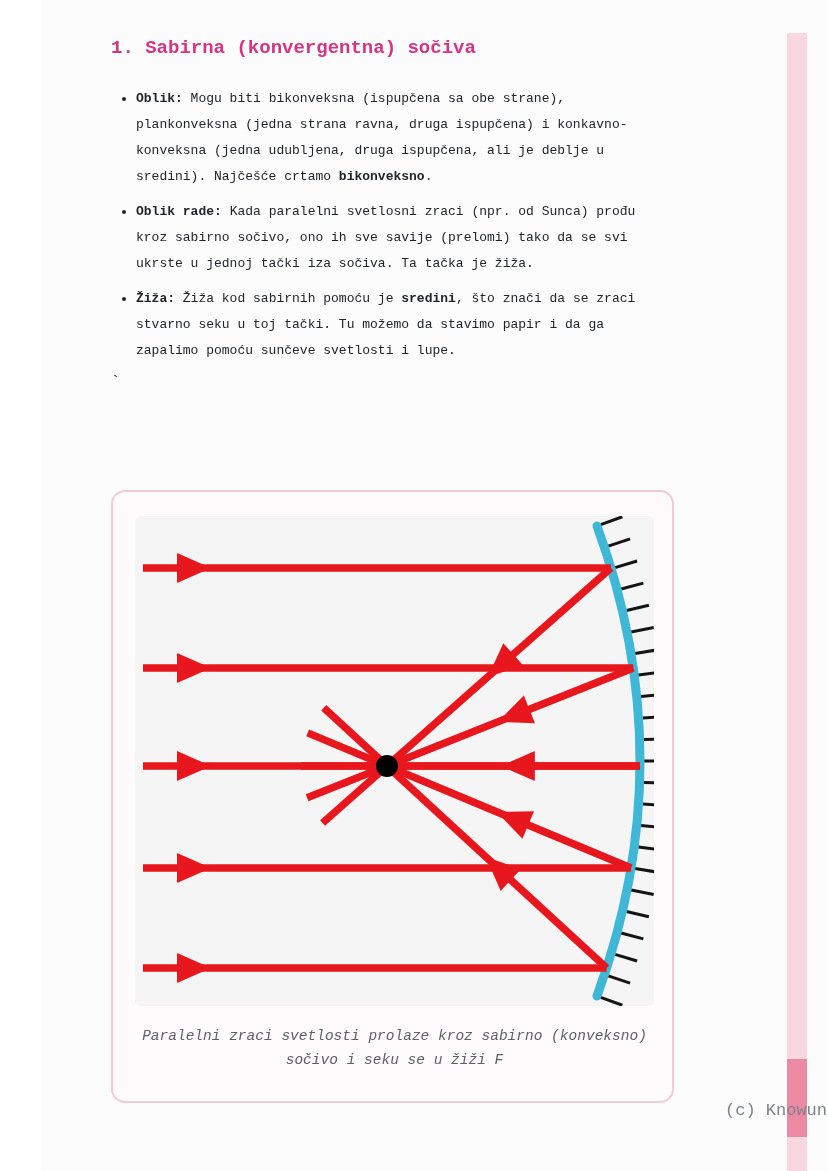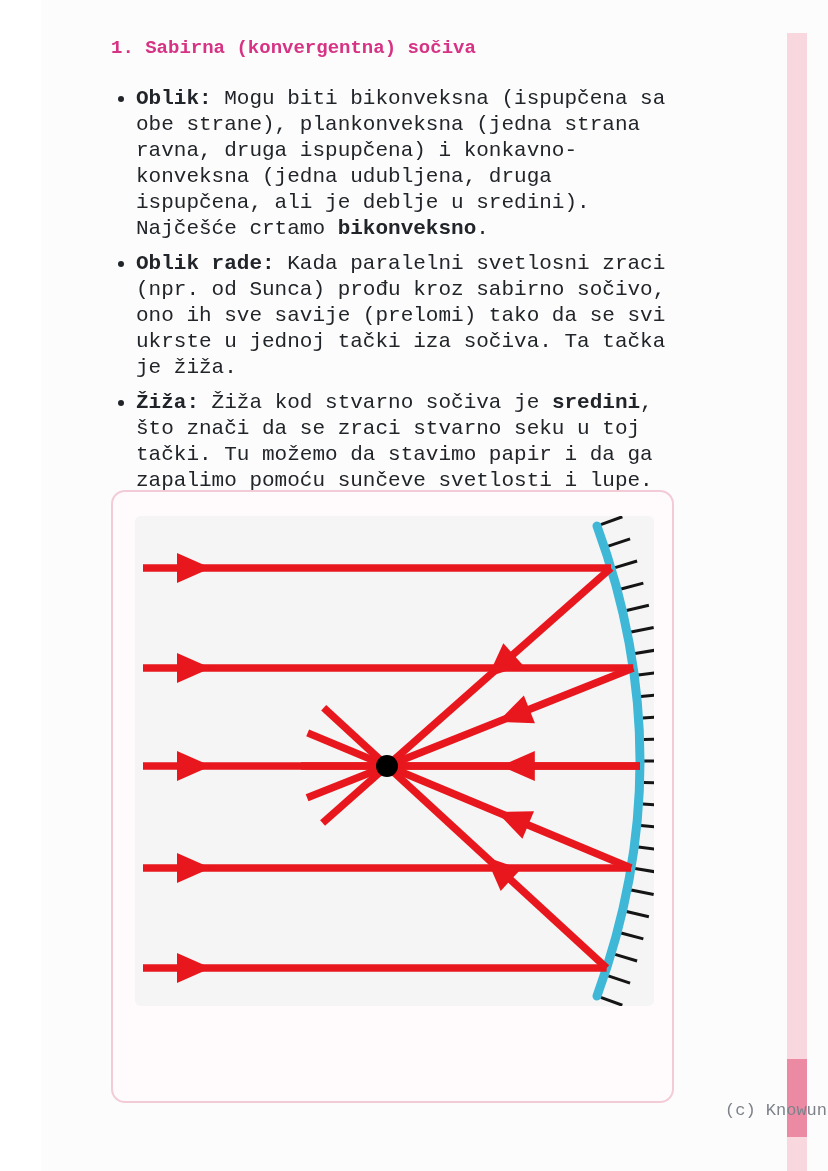--- a/index.html
+++ b/index.html
@@ -48,21 +48,21 @@
     margin: 0 0 17px 0;
     font-size: 15.5px;
     line-height: 26px;
     text-align: justify;
   }
   ul.notes {
     margin: 0;
     padding-left: 25px;
   }
   ul.notes li {
-    font-size: 21px;
+    font-size: 13px;
     line-height: 26px;
     margin-bottom: 9px;
   }
   strong { font-weight: 700; }
   .stray {
     margin-top: 8px;
     font-size: 15px;
     line-height: 20px;
   }
   
@@ -118,21 +118,21 @@
     <div class="stripe-thumb" style="background: rgb(236, 138, 164);"></div>
   </div>
 
   <div class="content">
     <h1 class="title" style="color: rgb(214, 51, 132);">1. Sabirna (konvergentna) sočiva</h1>
 
 
     <ul class="notes">
       <li><strong>Oblik:</strong><span> Mogu biti bikonveksna (ispupčena sa obe strane), plankonveksna (jedna strana ravna, druga ispupčena) i konkavno-konveksna (jedna udubljena, druga ispupčena, ali je deblje u sredini). Najčešće crtamo </span><strong>bikonveksno</strong><span>.</span></li>
       <li><strong>Oblik rade:</strong><span> Kada paralelni svetlosni zraci (npr. od Sunca) prođu kroz sabirno sočivo, ono ih sve savije (prelomi) tako da se svi ukrste u jednoj tački iza sočiva. Ta tačka je žiža.</span></li>
-      <li><strong>Žiža:</strong><span> Žiža kod stvarno sočiva je </span><strong>sredini</strong><span>, što znači da se zraci stvarno seku u toj tački. Tu možemo da stavimo papir i da ga zapalimo pomoću sunčeve svetlosti i lupe.</span></li>
+      <li><strong>Žiža:</strong><span> Žiža kod sabirnih pomoću je </span><strong>sredini</strong><span>, što znači da se zraci stvarno seku u toj tački. Tu možemo da stavimo papir i da ga zapalimo pomoću sunčeve svetlosti i lupe.</span></li>
     </ul>
 
     <div class="stray">`</div>
   </div>
 
   <div class="figure-card">
     <div class="diagram-wrap" style="background: rgb(245, 245, 245);">
       <svg id="mirror-svg" xmlns="http://www.w3.org/2000/svg" viewBox="0 0 519 490">
           <line x1="465.7563655963036" y1="8.625330037097402" x2="487.35546777504936" y2="0.7209777504074673" stroke="#151515" stroke-width="3"></line>
           <line x1="473.2582766032614" y1="30.100927911071896" x2="495.0822100472209" y2="22.840354308826193" stroke="#151515" stroke-width="3"></line>
@@ -174,17 +174,18 @@
           <polygon points="76,352 42,367 42,337" fill="#e8171d"></polygon>
           <line x1="496.0854323223178" y1="352" x2="172.64979139125884" y2="216.8406213304703" stroke="#e8171d" stroke-width="7.5"></line>
           <polygon points="361.838444545043,295.9 398.99306980946324,295.16936913526615 387.4258446921855,322.8496744638968" fill="#e8171d"></polygon>
           <line x1="8" y1="452" x2="471.6363603440471" y2="452" stroke="#e8171d" stroke-width="7.5"></line>
           <polygon points="76,452 42,467 42,437" fill="#e8171d"></polygon>
           <line x1="471.6363603440471" y1="452" x2="188.70053490172023" y2="191.78335531592654" stroke="#e8171d" stroke-width="7.5"></line>
           <polygon points="350.8363621548212,340.9 386.01579801066555,352.8752784044686 365.7076661441283,374.95648715968247" fill="#e8171d"></polygon>
           <circle cx="252" cy="250" r="11" fill="#000000"></circle>
         </svg>
     </div>
+    <div class="caption">Paralelni zraci svetlosti prolaze kroz sabirno (konveksno) sočivo i seku se u žiži F</div>
   </div>
 
   <div class="footer">(c) Knowunity 2025</div>
 
 </div>
 
 </body></html>

